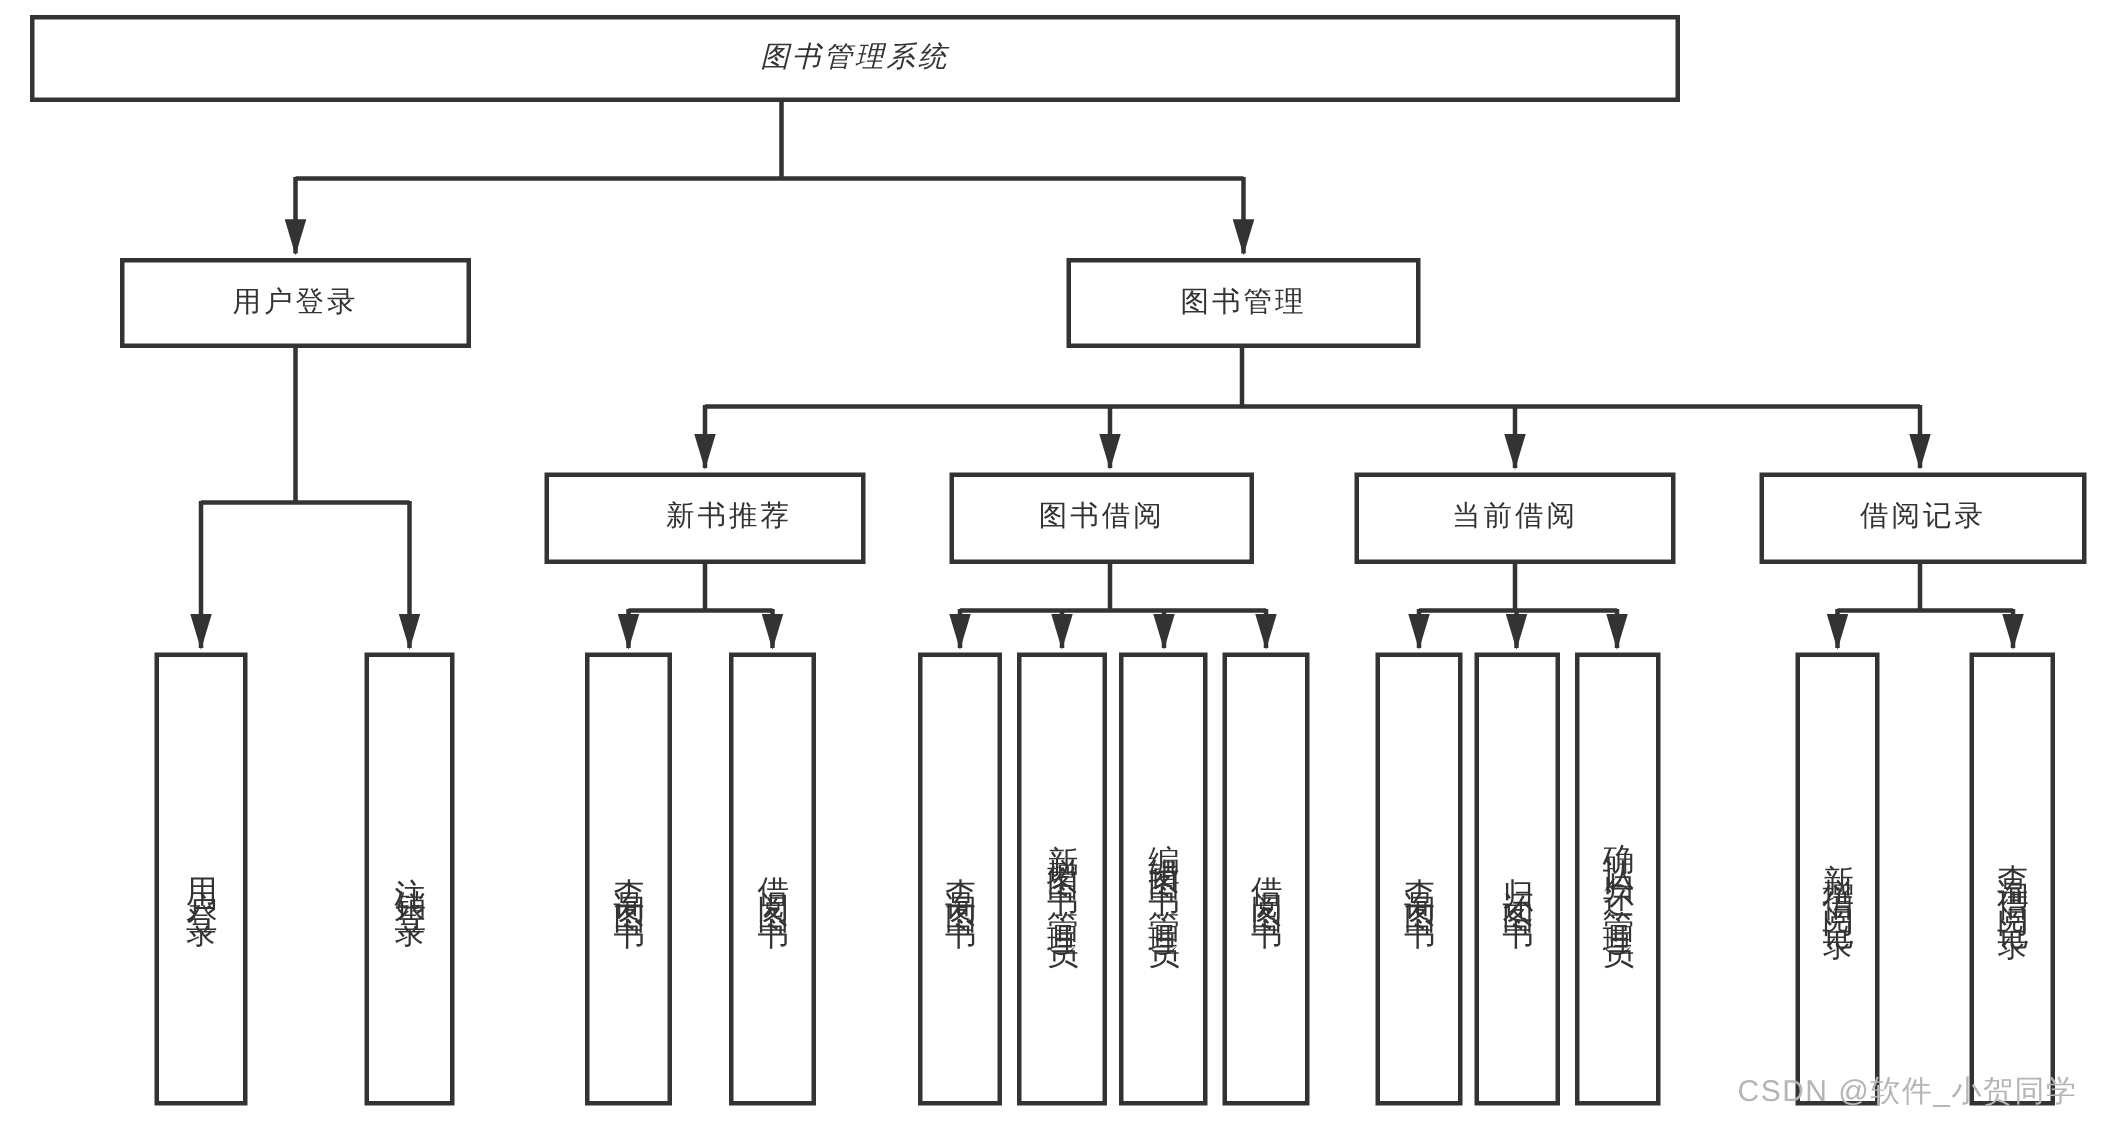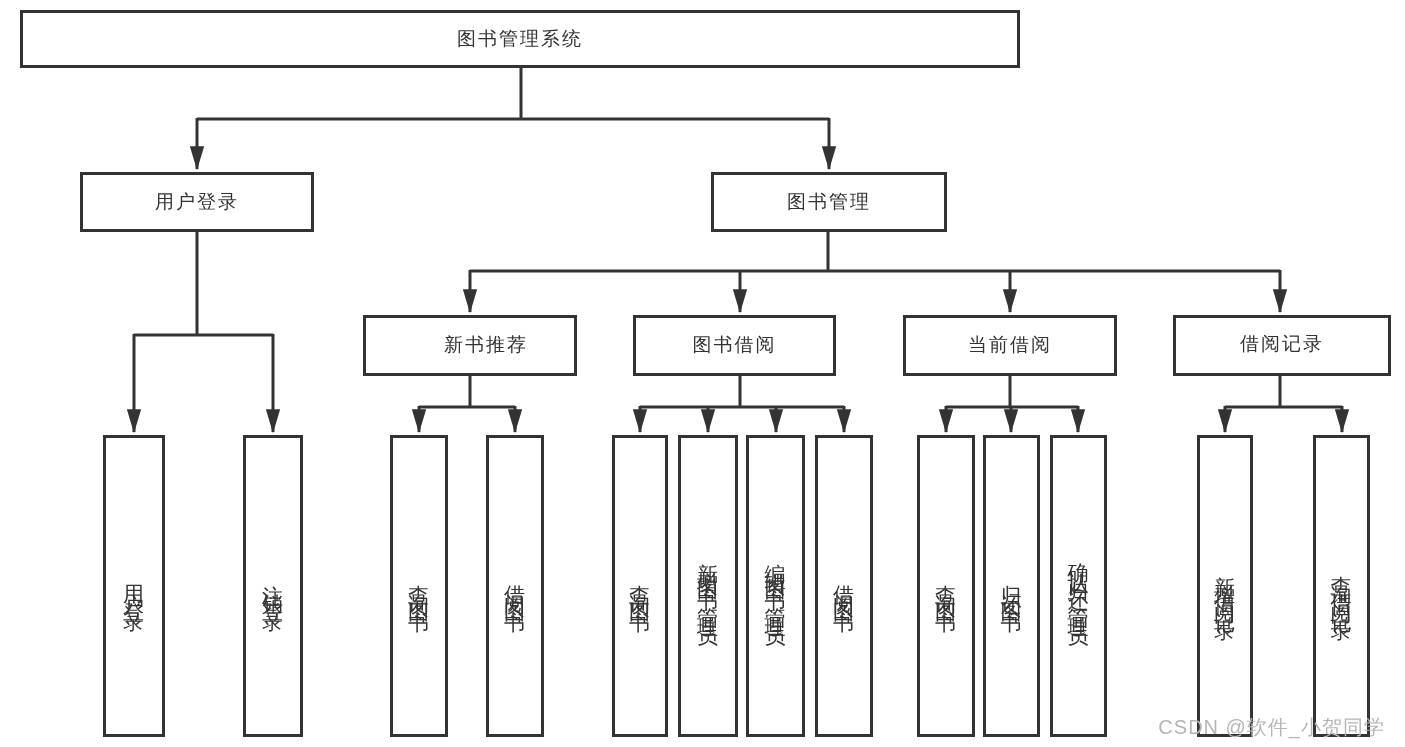--- a/index.html
+++ b/index.html
@@ -97,29 +97,29 @@
       <line x1="946" y1="406" x2="946" y2="432" marker-end="url(#ah)"></line>
       <line x1="1011" y1="406" x2="1011" y2="432" marker-end="url(#ah)"></line>
       <line x1="1078" y1="406" x2="1078" y2="432" marker-end="url(#ah)"></line>
 
       <path d="M1280,376 L1280,407 M1225,407 L1342,407"></path>
       <line x1="1225" y1="406" x2="1225" y2="432" marker-end="url(#ah)"></line>
       <line x1="1342" y1="406" x2="1342" y2="432" marker-end="url(#ah)"></line>
     </g>
   </svg>
 
-  <div class="node h" style="left:20px; top:10px; width:1000px; height:58px;">图书管理系统</div>
+  <div class="node h" style="left:20px; top:10px; width:1100px; height:58px;font-style:italic;">图书管理系统</div>
 
   <div class="node h" style="left:80px; top:172px; width:234px; height:60px;">用户登录</div>
   <div class="node h" style="left:711px; top:172px; width:236px; height:60px;font-family:Liberation Serif, serif;">图书管理</div>
 
   <div class="node h" style="left:363px; top:315px; width:214px; height:61px;padding-left:32px;">新书推荐</div>
   <div class="node h" style="left:633px; top:315px; width:203px; height:61px;">图书借阅</div>
   <div class="node h" style="left:903px; top:315px; width:214px; height:61px;">当前借阅</div>
-  <div class="node h" style="left:1173px; top:315px; width:218px; height:61px;font-family:Liberation Mono, monospace;">借阅记录</div>
+  <div class="node h" style="left:1173px; top:315px; width:218px; height:61px;">借阅记录</div>
 
   <div class="node v" style="left:103px; top:435px; width:62px; height:302px;">用户登录</div>
   <div class="node v" style="left:243px; top:435px; width:60px; height:302px;">注销登录</div>
 
   <div class="node v" style="left:390px; top:435px; width:58px; height:302px;">查询图书</div>
   <div class="node v" style="left:486px; top:435px; width:58px; height:302px;">借阅图书</div>
 
   <div class="node v" style="left:612px; top:435px; width:56px; height:302px;">查询图书</div>
   <div class="node v" style="left:678px; top:435px; width:60px; height:302px;">新增图书（管理员）</div>
   <div class="node v" style="left:746px; top:435px; width:59px; height:302px;">编辑图书（管理员）</div>

